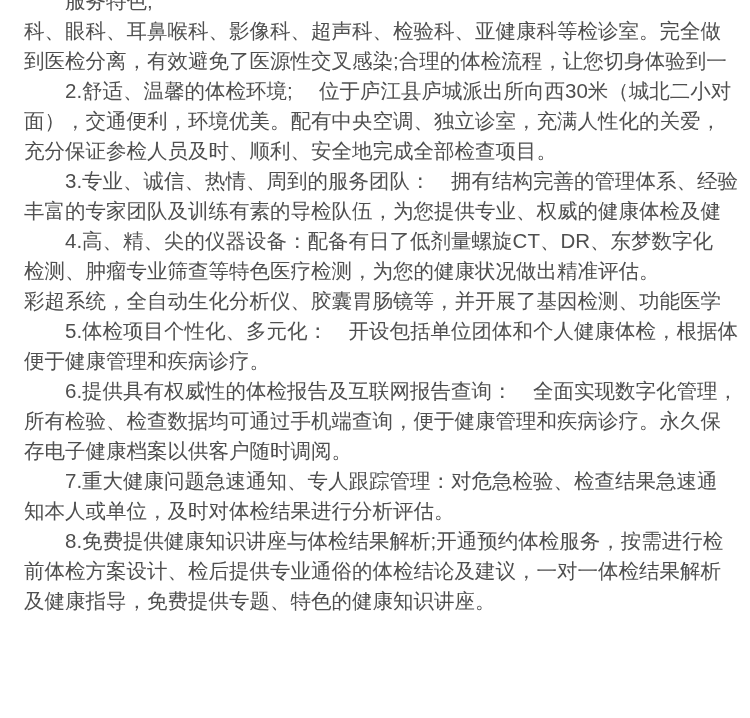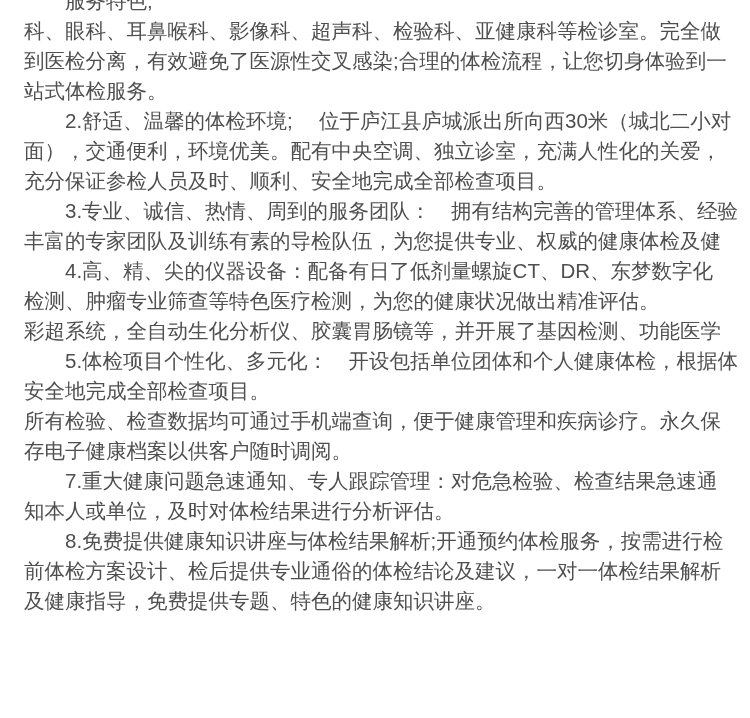--- a/index.html
+++ b/index.html
@@ -33,36 +33,36 @@
   }
 </style>
 </head>
 <body style="background: rgb(255, 255, 255);">
 
 <div class="doc" style="color: rgb(79, 79, 79);">
   <div class="line first">服务特色;</div>
 
   <div class="line">科、眼科、耳鼻喉科、影像科、超声科、检验科、亚健康科等检诊室。完全做</div>
   <div class="line">到医检分离，有效避免了医源性交叉感染;合理的体检流程，让您切身体验到一</div>
-  <div class="line">站式体检服务。</div>
 
   <div class="line first">2.舒适、温馨的体检环境;　 位于庐江县庐城派出所向西30米（城北二小对</div>
   <div class="line">面），交通便利，环境优美。配有中央空调、独立诊室，充满人性化的关爱，</div>
   <div class="line">充分保证参检人员及时、顺利、安全地完成全部检查项目。</div>
 
   <div class="line first">3.专业、诚信、热情、周到的服务团队：　拥有结构完善的管理体系、经验</div>
   <div class="line">丰富的专家团队及训练有素的导检队伍，为您提供专业、权威的健康体检及健</div>
 
   <div class="line first">4.高、精、尖的仪器设备：配备有日了低剂量螺旋CT、DR、东梦数字化</div>
   <div class="line">检测、肿瘤专业筛查等特色医疗检测，为您的健康状况做出精准评估。</div>
   <div class="line">彩超系统，全自动生化分析仪、胶囊胃肠镜等，并开展了基因检测、功能医学</div>
 
   <div class="line first">5.体检项目个性化、多元化：　开设包括单位团体和个人健康体检，根据体</div>
-  <div class="line">安全地完成全部检查项目。</div>
+  <div class="line">便于健康管理和疾病诊疗。</div>
 
+  <div class="line first">6.提供具有权威性的体检报告及互联网报告查询：　全面实现数字化管理，</div>
   <div class="line">所有检验、检查数据均可通过手机端查询，便于健康管理和疾病诊疗。永久保</div>
   <div class="line">存电子健康档案以供客户随时调阅。</div>
 
   <div class="line first">7.重大健康问题急速通知、专人跟踪管理：对危急检验、检查结果急速通</div>
   <div class="line">知本人或单位，及时对体检结果进行分析评估。</div>
 
   <div class="line first">8.免费提供健康知识讲座与体检结果解析;开通预约体检服务，按需进行检</div>
   <div class="line">前体检方案设计、检后提供专业通俗的体检结论及建议，一对一体检结果解析</div>
   <div class="line">及健康指导，免费提供专题、特色的健康知识讲座。</div>
 </div>

